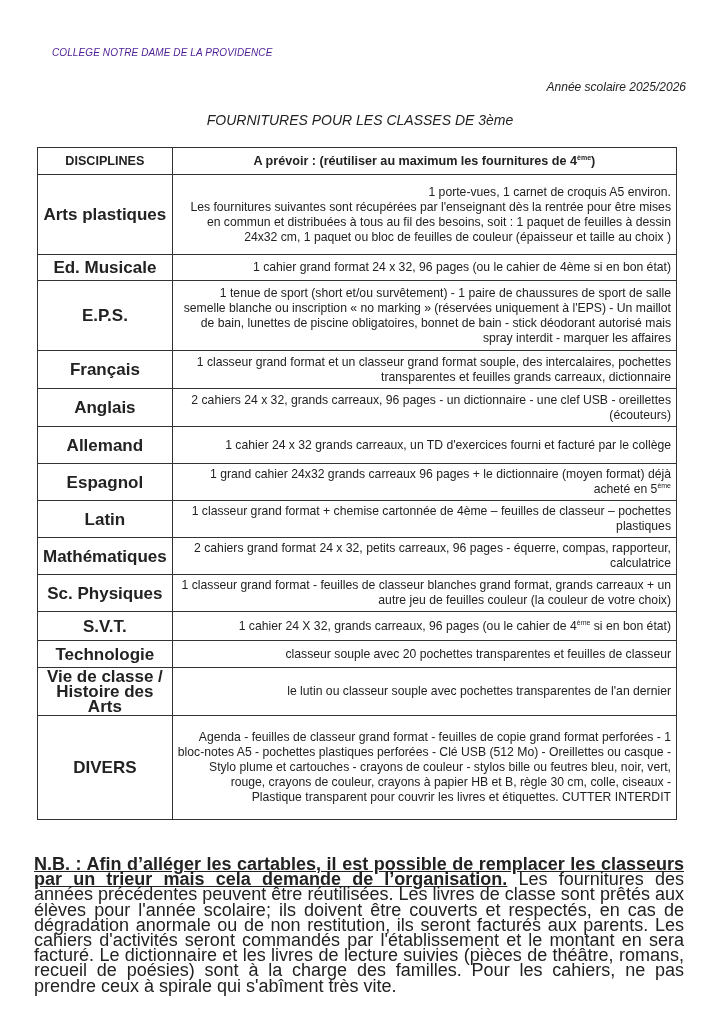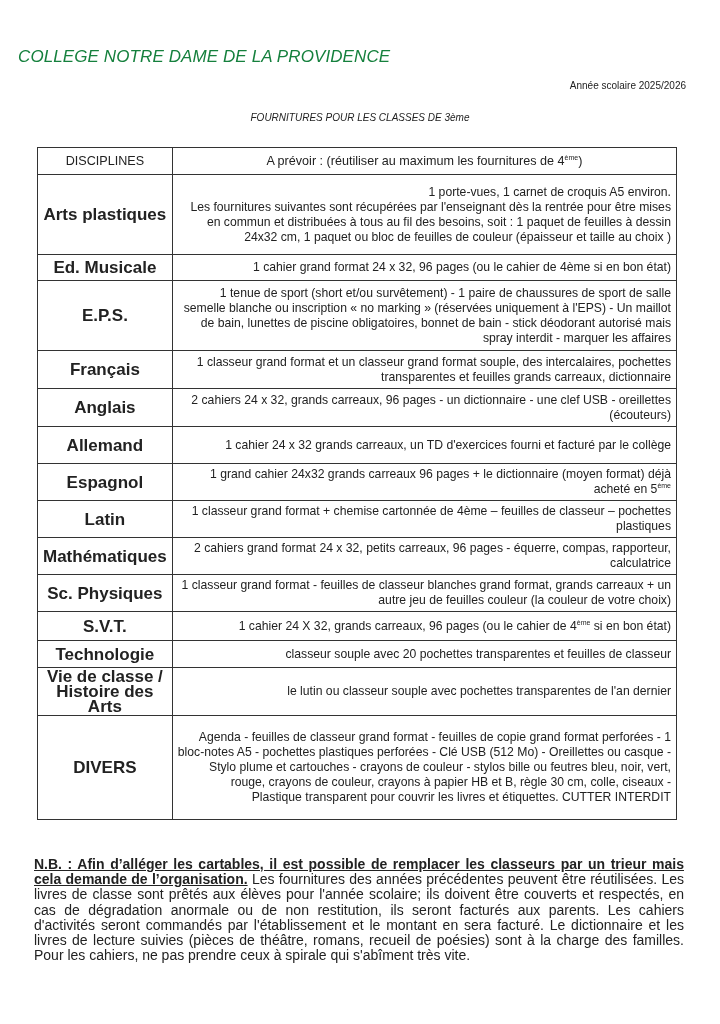--- a/index.html
+++ b/index.html
@@ -1,45 +1,45 @@
 <!DOCTYPE html>
 <html><head>
 <meta charset="utf-8">
 <style>
   html, body { margin: 0; padding: 0; }
   body {
     width: 720px; height: 1024px; background: #ffffff; position: relative; overflow: hidden;
     font-family: "Liberation Sans", sans-serif; color: #222;
   }
   .school {
-    position: absolute; left: 18px; top: 47px; font-size: 17px; font-style: italic;
-    letter-spacing: 0.1px; color: #15803d;
+    position: absolute; left: 52px; top: 47px; font-size: 10px; font-style: italic;
+    letter-spacing: 0.1px; color: #4c1d95;
   }
   .year {
-    position: absolute; right: 34px; top: 80px; font-size: 10px; color: #222;
+    position: absolute; right: 34px; top: 80px; font-size: 12px; font-style: italic; color: #222;
   }
   .title {
     position: absolute; left: 0; width: 720px; top: 112px; text-align: center;
-    font-size: 10px; font-style: italic; color: #222;
+    font-size: 14px; font-style: italic; color: #222;
   }
   table.supplies {
     position: absolute; left: 37px; top: 147px; width: 640px;
     border-collapse: collapse; font-size: 12.2px; line-height: 15px;
   }
   table.supplies td, table.supplies th {
     border: 1.3px solid #333; padding: 1px 5px; vertical-align: middle;
   }
-  table.supplies th { font-weight: normal; font-size: 12.6px; height: 24px; margin-top: 28px; }
+  table.supplies th { font-weight: bold; font-size: 12.6px; height: 24px; margin-top: 28px; }
   .col-disc { width: 120px; text-align: center; font-weight: bold; font-size: 17px; }
   .col-items { text-align: right; }
   th.col-items { text-align: center; }
   .b { font-weight: normal; margin-top: 36px; }
   sup { font-size: 7px; line-height: 0; }
   .nb {
-    position: absolute; left: 34px; top: 857px; width: 650px; font-size: 14px; line-height: 15.2px;
+    position: absolute; left: 34px; top: 857px; width: 650px; font-size: 18px; line-height: 15.2px;
     text-align: justify; color: #222;
   }
   .nb .lead { font-weight: bold; text-decoration: underline; }
 </style>
 </head>
 <body>
 
 <div class="school">COLLEGE NOTRE DAME DE LA PROVIDENCE</div>
 <div class="year">Année scolaire 2025/2026</div>
 <div class="title">FOURNITURES POUR LES CLASSES DE 3ème</div>

